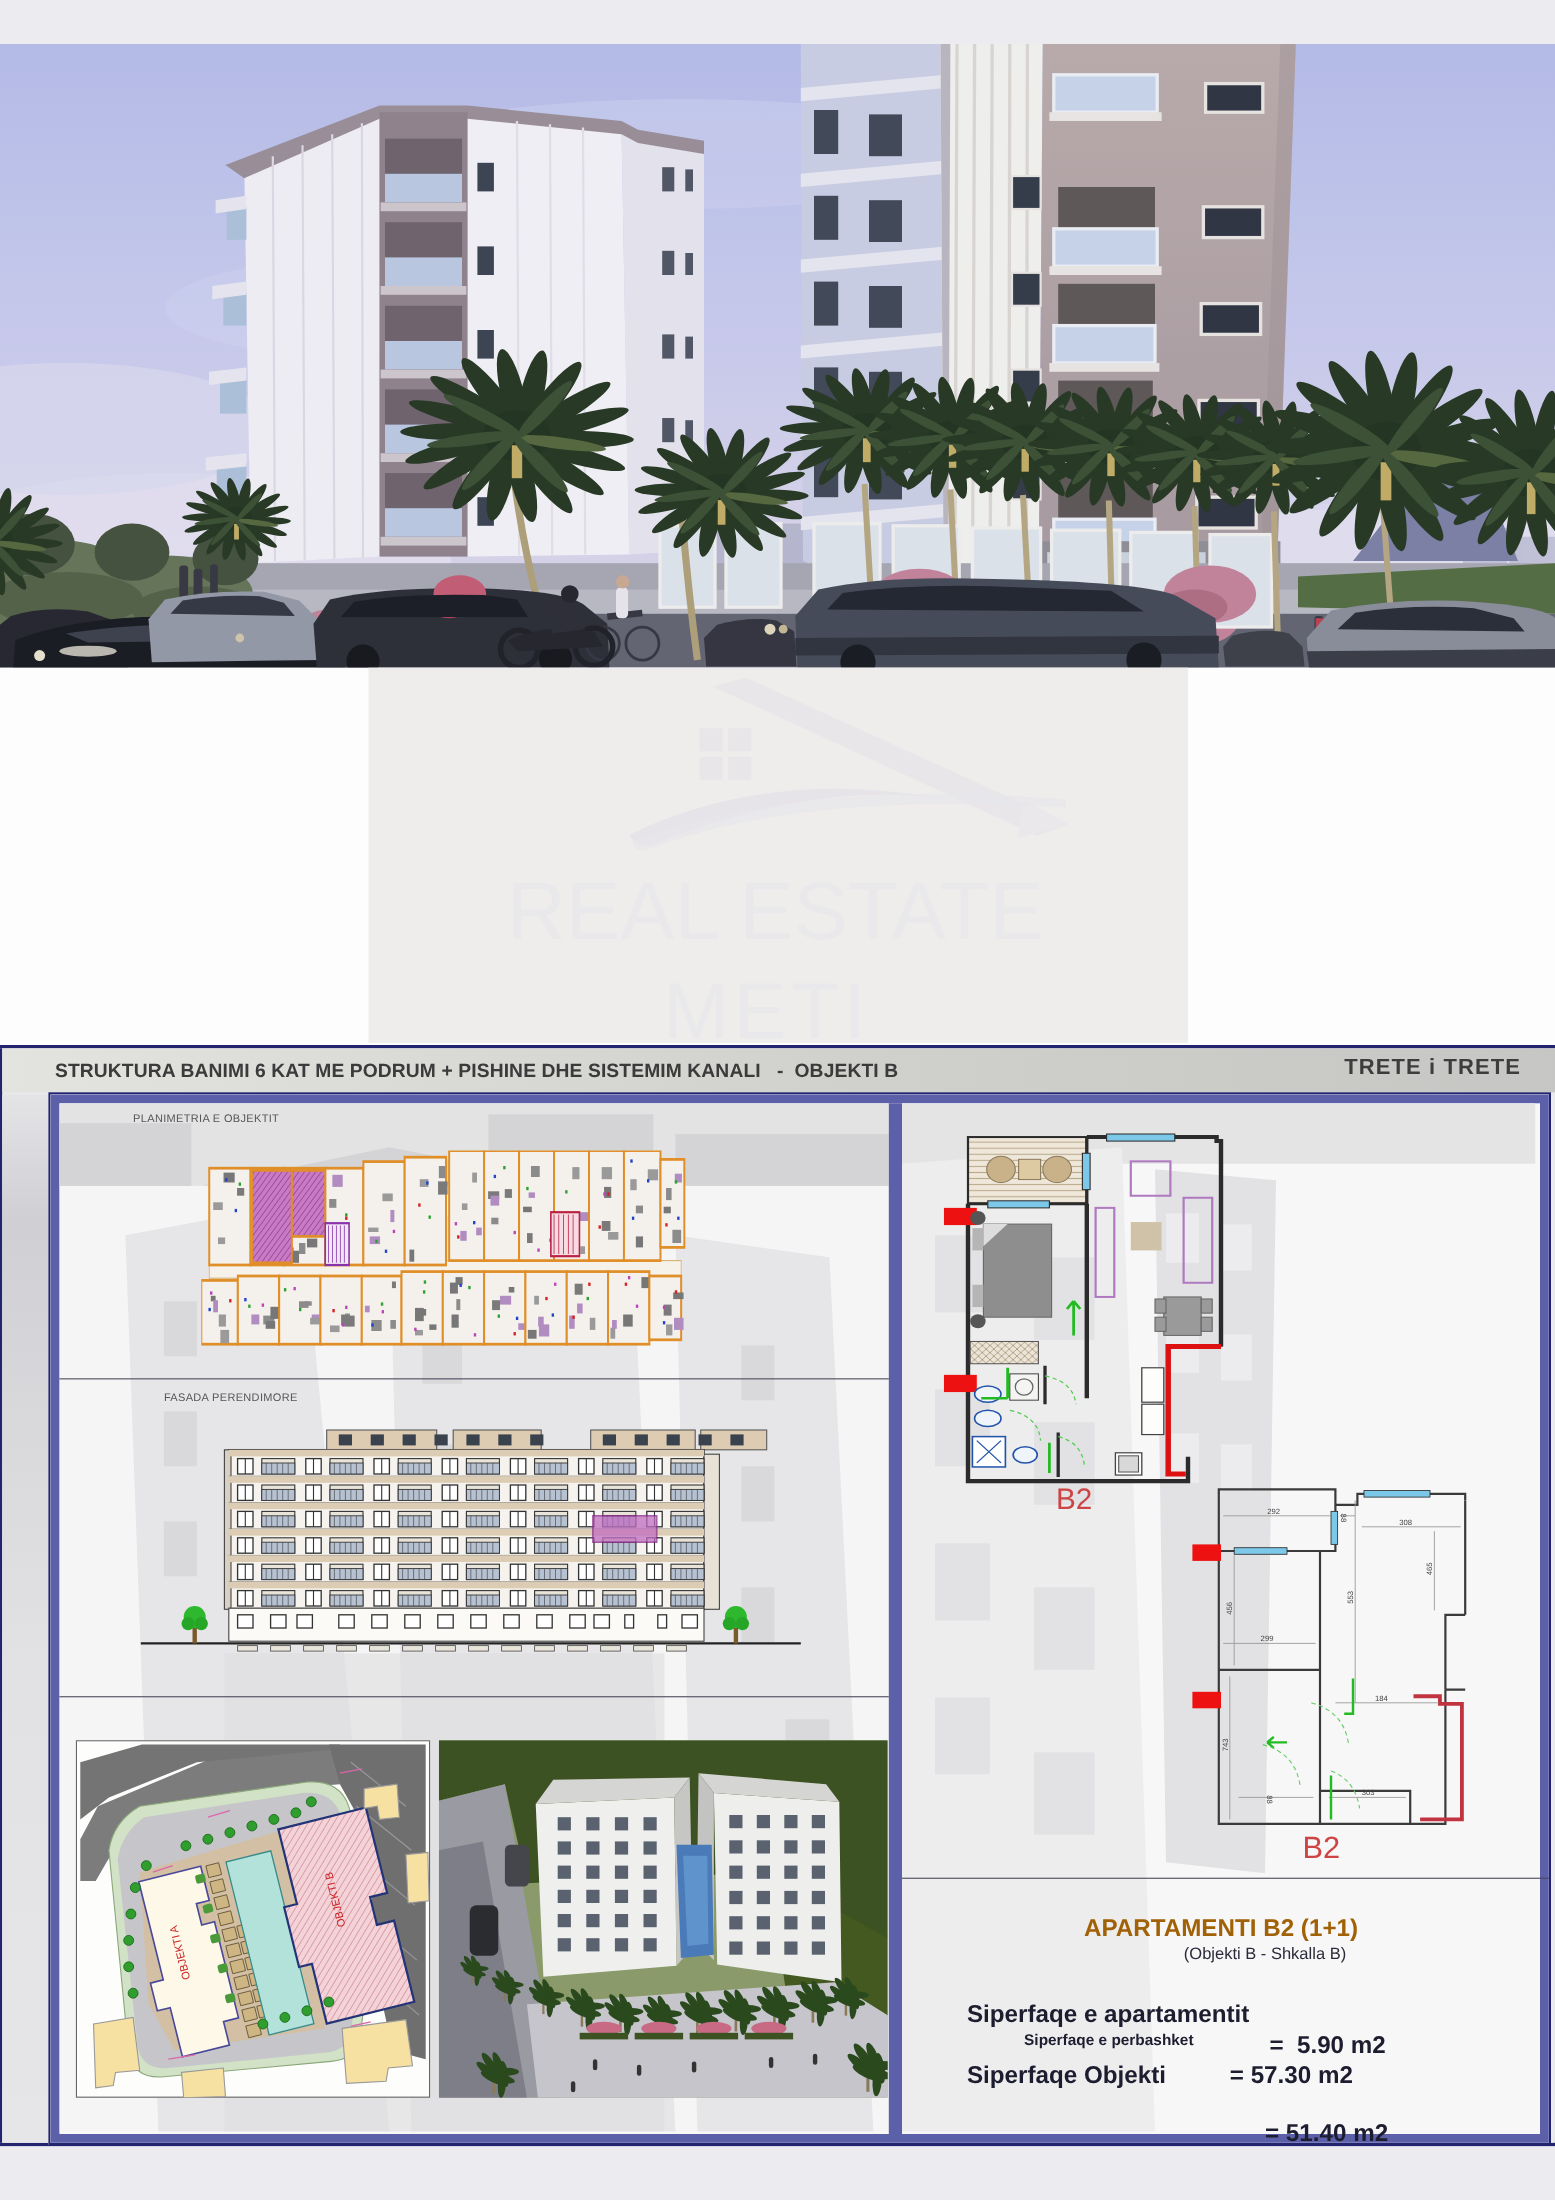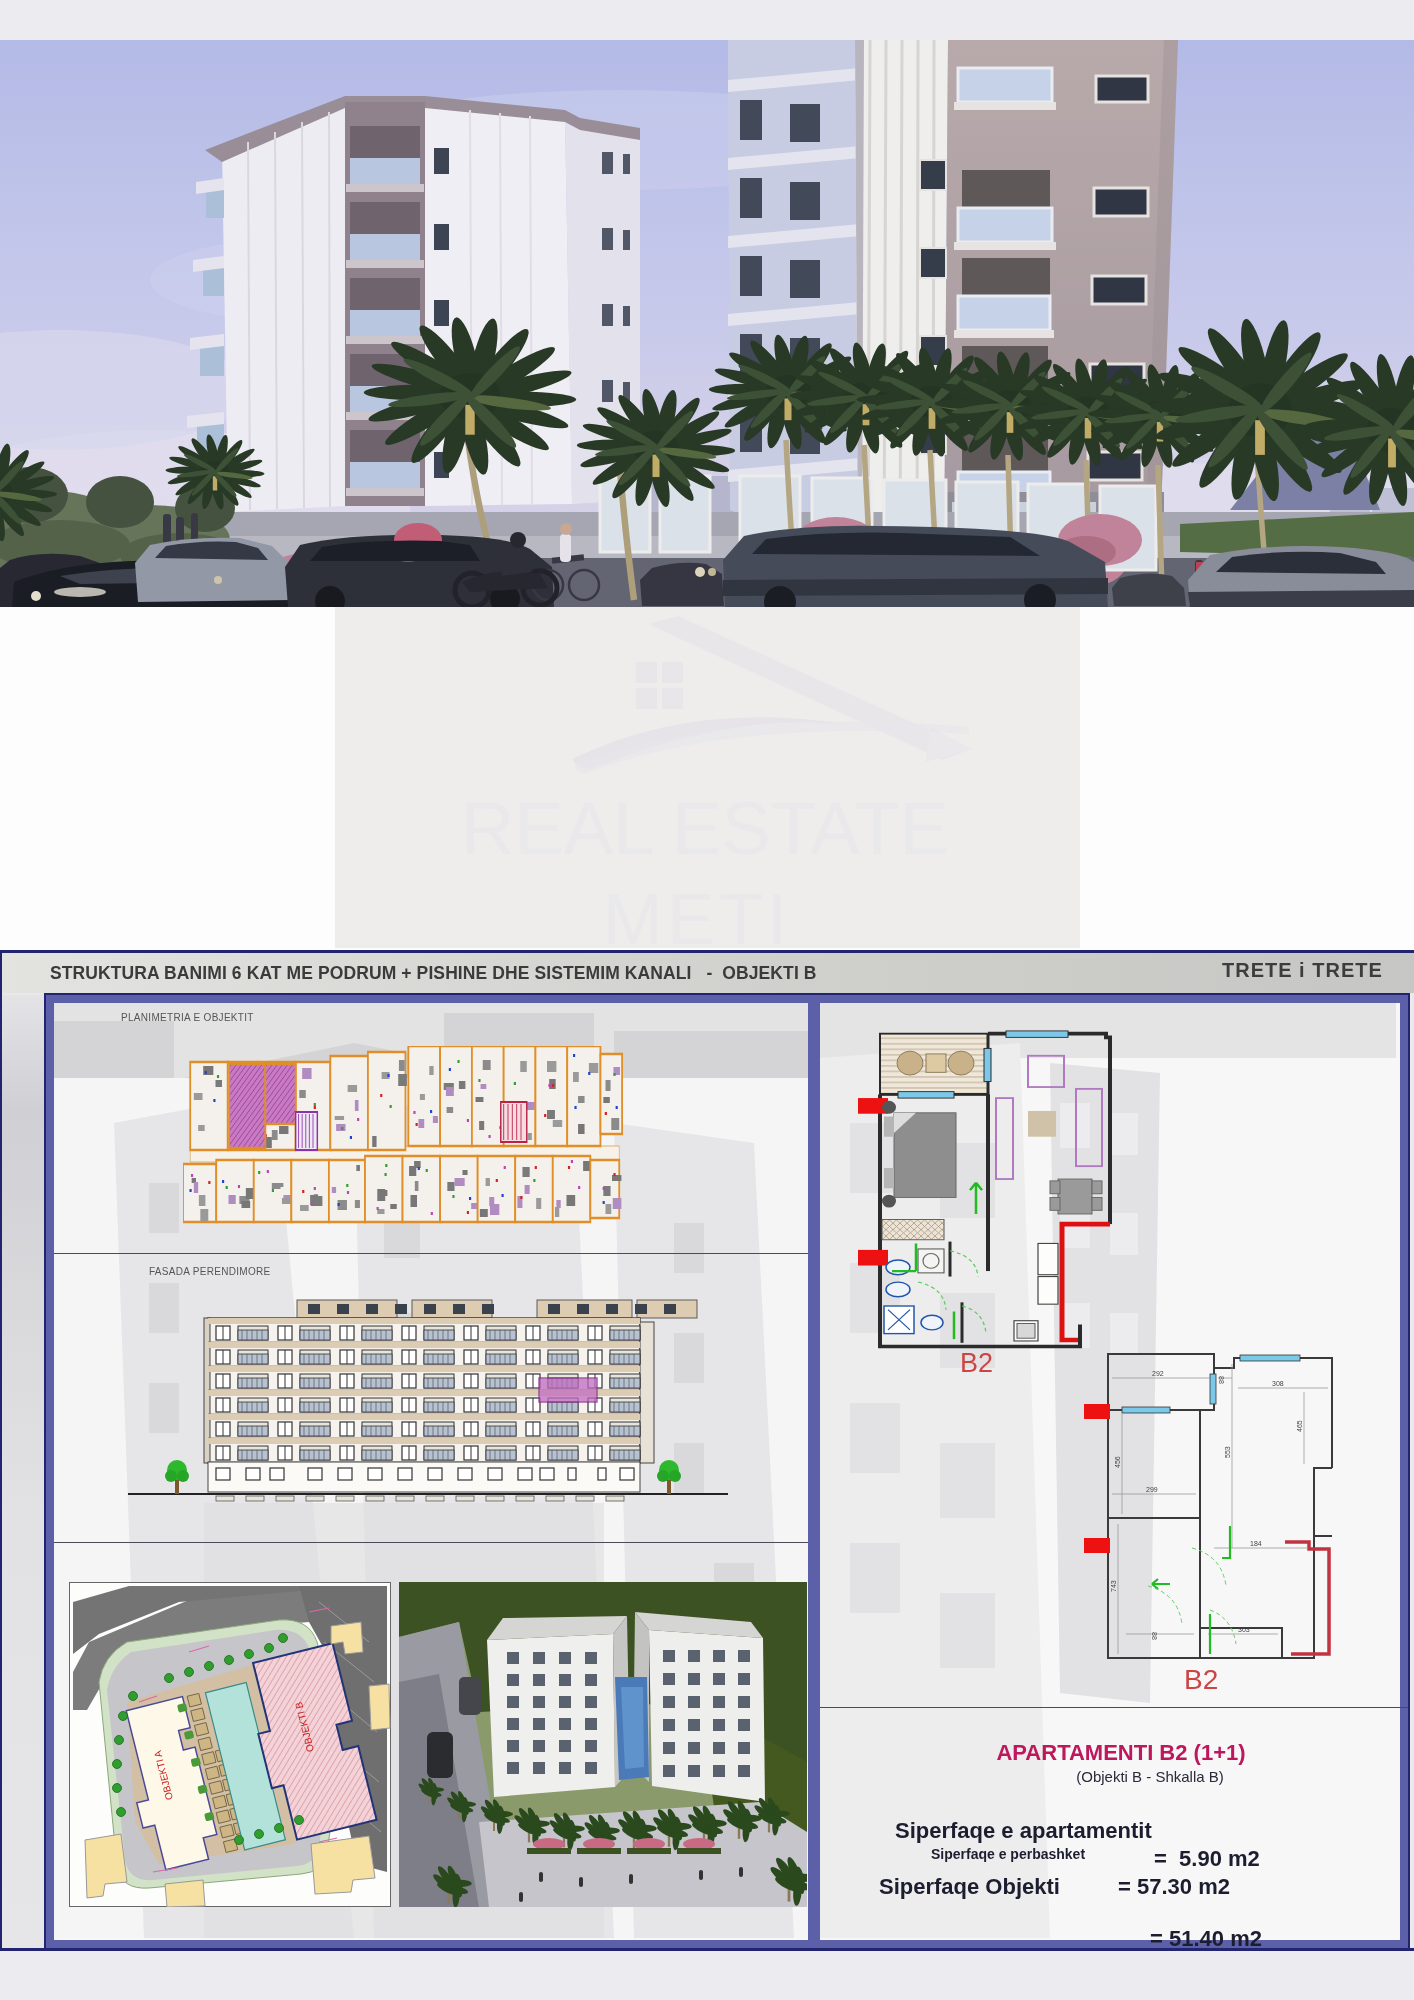--- a/index.html
+++ b/index.html
@@ -1770,20 +1770,20 @@
       </g>
       <g stroke="#66cc66" stroke-width="1" fill="none" stroke-dasharray="4,3">
         <path d="M110,200 Q140,208 144,238"></path>
         <path d="M66,238 Q96,246 100,276"></path>
         <path d="M128,262 Q150,270 154,296"></path>
       </g>
     </svg></div>
 <div class="abs" style="left:1184px;top:1664px;font-size:28px;color:#cc4444;">B2</div>
 
 <div class="abs" style="left:820px;top:1707px;width:588px;height:1px;background:#4a4a5a;"></div>
-<div class="abs" style="left:820px;top:1740px;width:580px;text-align:center;font-size:22px;font-weight:bold;color:#be185d;padding-left:11px;">APARTAMENTI B2 (1+1)</div>
+<div class="abs" style="left:820px;top:1740px;width:580px;text-align:center;font-size:22px;font-weight:bold;color:#a16207;">APARTAMENTI B2 (1+1)</div>
 <div class="abs" style="left:820px;top:1768px;width:580px;text-align:center;font-size:15px;color:#2a2a3a;margin-left:40px;">(Objekti B - Shkalla B)</div>
-<div class="abs" style="left:879px;top:1818px;font-size:22px;font-weight:bold;color:#1d1d30;margin-left:16px;">Siperfaqe e apartamentit</div>
+<div class="abs" style="left:879px;top:1818px;font-size:22px;font-weight:bold;color:#1d1d30;">Siperfaqe e apartamentit</div>
 <div class="abs" style="left:931px;top:1846px;font-size:14px;font-weight:bold;color:#1d1d30;">Siperfaqe e perbashket</div>
 <div class="abs" style="left:879px;top:1874px;font-size:22px;font-weight:bold;color:#1d1d30;">Siperfaqe Objekti</div>
 <div class="abs" style="left:1150px;top:1926px;font-size:22px;font-weight:bold;color:#1d1d30;">= 51.40 m2</div>
 <div class="abs" style="left:1154px;top:1846px;font-size:22px;font-weight:bold;color:#1d1d30;">=&nbsp; 5.90 m2</div>
 <div class="abs" style="left:1118px;top:1874px;font-size:22px;font-weight:bold;color:#1d1d30;">= 57.30 m2</div>
 
 </body></html>

